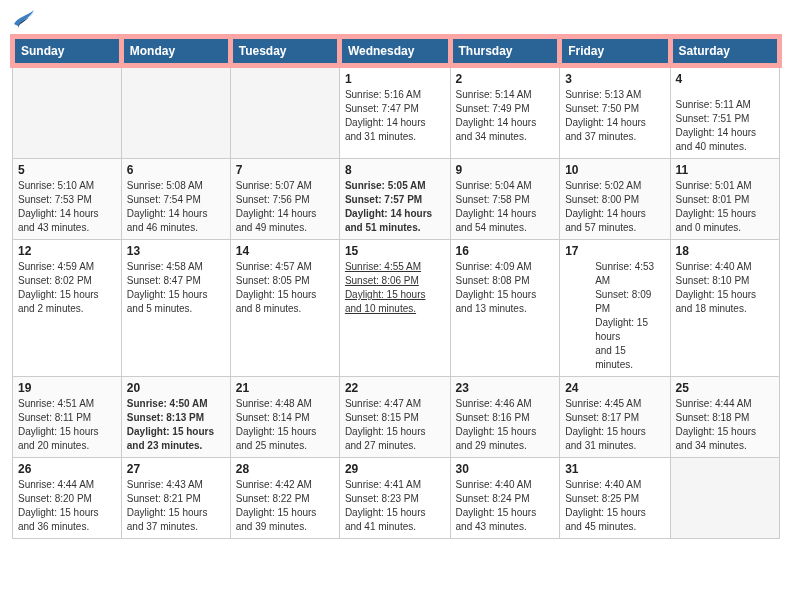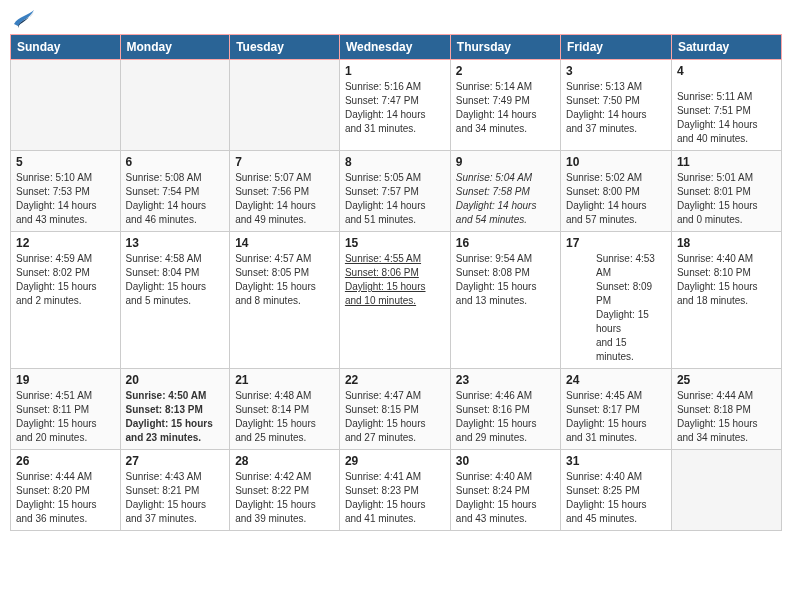--- a/index.html
+++ b/index.html
@@ -51,21 +51,21 @@
       width: 100%;
       border-collapse: collapse;
       font-size: 11px;
     }
     .calendar th {
       background: #2a6496;
       color: #fff;
       text-align: left;
       padding: 5px 6px;
       font-size: 12px;
-      border: 1px solid #fca5a5;
+      border: 5px solid #fca5a5;
     }
     .calendar td {
       border: 1px solid #ccc;
       vertical-align: top;
       padding: 4px 5px;
       width: 113px;
       min-height: 75px;
       background: #fff;
     }
     .calendar td.empty {
@@ -173,28 +173,28 @@
         </td>
         <td>
           <div class="day-num">7</div>
           <div class="day-info" style="white-space: pre-line;">Sunrise: 5:07 AM
 Sunset: 7:56 PM
 Daylight: 14 hours
 and 49 minutes.</div>
         </td>
         <td>
           <div class="day-num">8</div>
-          <div class="day-info" style="white-space: pre-line;">Sunrise: 5:05 AM
+          <div class="day-info" style="white-space: pre-line; font-weight: bold;">Sunrise: 5:05 AM
 Sunset: 7:57 PM
 Daylight: 14 hours
 and 51 minutes.</div>
         </td>
         <td>
           <div class="day-num">9</div>
-          <div class="day-info" style="white-space: pre-line; font-style: italic;">Sunrise: 5:04 AM
+          <div class="day-info" style="white-space: pre-line;">Sunrise: 5:04 AM
 Sunset: 7:58 PM
 Daylight: 14 hours
 and 54 minutes.</div>
         </td>
         <td>
           <div class="day-num">10</div>
           <div class="day-info" style="white-space: pre-line;">Sunrise: 5:02 AM
 Sunset: 8:00 PM
 Daylight: 14 hours
 and 57 minutes.</div>
@@ -211,41 +211,41 @@
         <td>
           <div class="day-num">12</div>
           <div class="day-info" style="white-space: pre-line;">Sunrise: 4:59 AM
 Sunset: 8:02 PM
 Daylight: 15 hours
 and 2 minutes.</div>
         </td>
         <td>
           <div class="day-num">13</div>
           <div class="day-info" style="white-space: pre-line;">Sunrise: 4:58 AM
-Sunset: 8:04 PM
+Sunset: 8:47 PM
 Daylight: 15 hours
 and 5 minutes.</div>
         </td>
         <td>
           <div class="day-num">14</div>
           <div class="day-info" style="white-space: pre-line;">Sunrise: 4:57 AM
 Sunset: 8:05 PM
 Daylight: 15 hours
 and 8 minutes.</div>
         </td>
         <td>
           <div class="day-num">15</div>
           <div class="day-info" style="white-space: pre-line; text-decoration: underline;">Sunrise: 4:55 AM
 Sunset: 8:06 PM
 Daylight: 15 hours
 and 10 minutes.</div>
         </td>
         <td>
           <div class="day-num">16</div>
-          <div class="day-info" style="white-space: pre-line;">Sunrise: 9:54 AM
+          <div class="day-info" style="white-space: pre-line;">Sunrise: 4:09 AM
 Sunset: 8:08 PM
 Daylight: 15 hours
 and 13 minutes.</div>
         </td>
         <td>
           <div class="day-num">17</div>
           <div class="day-info" style="white-space: pre-line; margin-left: 30px;">Sunrise: 4:53 AM
 Sunset: 8:09 PM
 Daylight: 15 hours
 and 15 minutes.</div>

